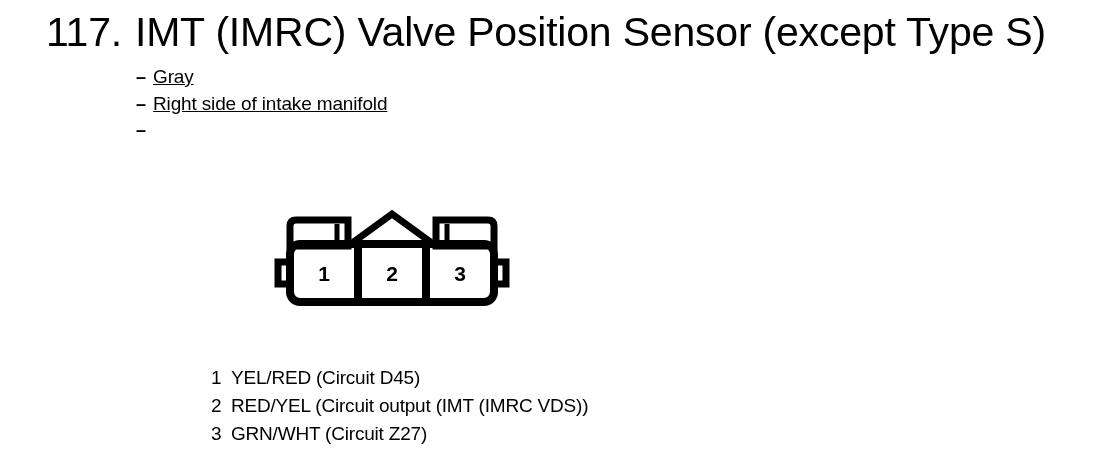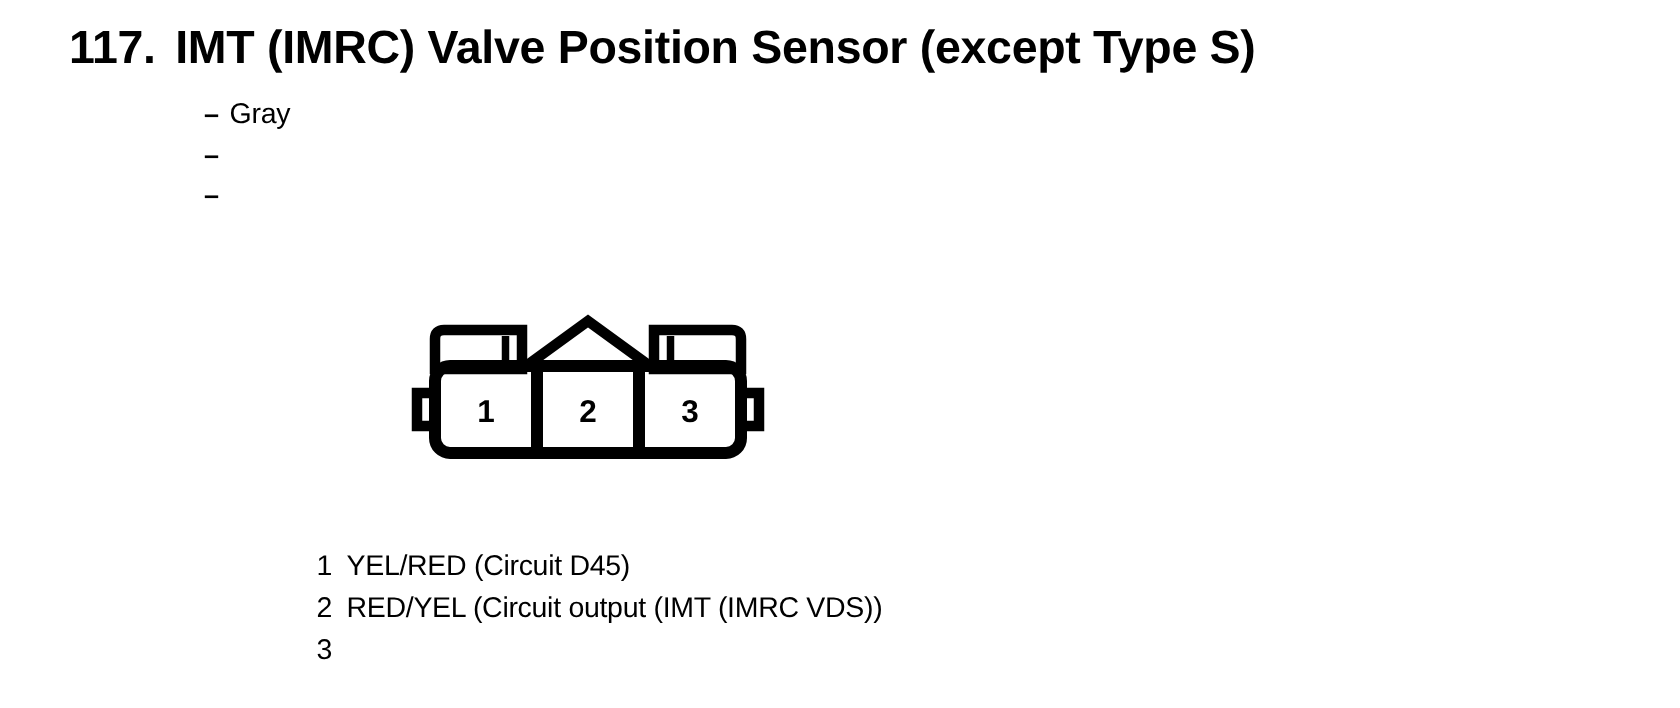--- a/index.html
+++ b/index.html
@@ -23,22 +23,22 @@
     width: 1120px;
     height: 472px;
     background: #ffffff;
   }
 
   
   .section-title {
     position: absolute;
     left: 46px;
     top: 14px;
-    font-size: 31px;
-    font-weight: bold;
+    font-size: 41px;
+    font-weight: normal;
     letter-spacing: -0.2px;
     white-space: nowrap;
     line-height: 36px;
   }
   .section-title .num {
     margin-right: 13px;
   }
 
   
   .notes {
@@ -56,20 +56,21 @@
     white-space: nowrap;
   }
   .note-dash {
     width: 17px;
     flex: 0 0 17px;
     font-weight: bold;
     font-size: 18px;
   }
   .note-text {
     letter-spacing: -0.15px;
+    text-decoration: underline;
   }
 
   
   .connector-wrap {
     position: absolute;
     left: 272px;
     top: 200px;
     width: 240px;
     height: 110px;
   }
@@ -116,20 +117,21 @@
     <span class="num">117.</span><span>IMT (IMRC) Valve Position Sensor (except Type S)</span>
   </div>
 
   <div class="notes">
     <div class="note-row">
       <span class="note-dash">–</span>
       <span class="note-text">Gray</span>
     </div>
     <div class="note-row">
       <span class="note-dash">–</span>
+      <span class="note-text">Right side of intake manifold</span>
     </div>
     <div class="note-row">
       <span class="note-dash">–</span>
     </div>
   </div>
 
   <div class="connector-wrap">
     <svg class="connector-svg" width="240" height="110" viewBox="0 0 240 110" xmlns="http://www.w3.org/2000/svg">
 
       <g fill="none" stroke="#000000" stroke-width="7" stroke-linejoin="miter" stroke-linecap="butt">
@@ -168,16 +170,17 @@
     <div class="pin-row">
       <span class="pin-no">1</span>
       <span class="pin-desc">YEL/RED (Circuit D45)</span>
     </div>
     <div class="pin-row">
       <span class="pin-no">2</span>
       <span class="pin-desc">RED/YEL (Circuit output (IMT (IMRC VDS))</span>
     </div>
     <div class="pin-row">
       <span class="pin-no">3</span>
+      <span class="pin-desc">GRN/WHT (Circuit Z27)</span>
     </div>
   </div>
 
 </div>
 
 </body></html>

